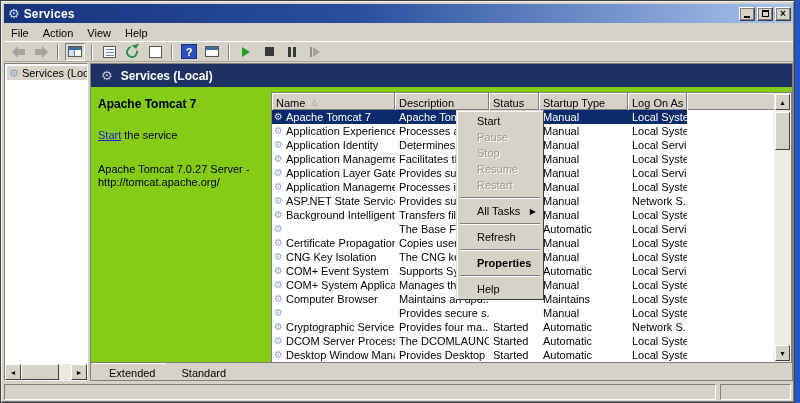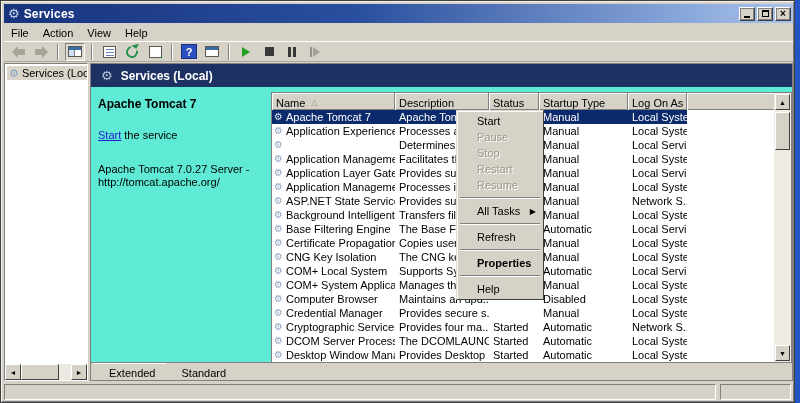--- a/index.html
+++ b/index.html
@@ -70,21 +70,21 @@
   .sbtn { width:16px; height:16px; background:#d6d2c8; border:1px solid; border-color:#fff #404040 #404040 #fff;
           font-size:7px; display:flex; align-items:center; justify-content:center; color:#000; }
   .sthumb { width:38px; height:16px; background:#d6d2c8; border:1px solid; border-color:#fff #404040 #404040 #fff; }
   .hscroll .sbtn.right { margin-left:auto; }
 
   
   .rightpanel { position:absolute; left:89px; top:62px; width:703px; height:318px; background:#fff; border:1px solid #808080; }
   .banner { position:absolute; left:0; top:0; width:100%; height:23px; background:#1d3263; color:#fff;
             display:flex; align-items:center; gap:8px; padding-left:10px; font-weight:bold; font-size:12px; }
   .banner .gear { color:#b9c6de; font-weight:normal; font-size:13px; }
-  .content { position:absolute; left:0; top:23px; width:100%; height:277px; background:#5eead4; }
+  .content { position:absolute; left:0; top:23px; width:100%; height:277px; background:#84cc16; }
 
   .infopanel { position:absolute; left:7px; top:10px; width:170px; }
   .info-title { font-weight:bold; font-size:12px; margin-bottom:18px; }
   .info-start { margin-bottom:22px; }
   .link { color:#2222cc; text-decoration:underline; cursor:pointer; }
   .info-desc div { line-height:13px; }
 
   
   .listview { position:absolute; left:180px; top:5px; width:521px; height:271px; border:1px solid #808080; background:#fff; }
   .lv-header { display:flex; height:17px; }
@@ -281,20 +281,21 @@
               </div>
               <div class="tcell" style="width: 94px;">Processes app...</div>
               <div class="tcell" style="width: 50px;"></div>
               <div class="tcell" style="width: 89px;">Manual</div>
               <div class="tcell" style="width: 59px;">Local System</div>
               <div class="tcell pad"></div>
             </div>
             <div class="trow">
               <div class="tcell name" style="width: 123px;">
                 <span class="gear">⚙</span>
+                <span>Application Identity</span>
               </div>
               <div class="tcell" style="width: 94px;">Determines an...</div>
               <div class="tcell" style="width: 50px;"></div>
               <div class="tcell" style="width: 89px;">Manual</div>
               <div class="tcell" style="width: 59px;">Local Service</div>
               <div class="tcell pad"></div>
             </div>
             <div class="trow">
               <div class="tcell name" style="width: 123px;">
                 <span class="gear">⚙</span>
@@ -346,21 +347,20 @@
               </div>
               <div class="tcell" style="width: 94px;">Transfers files...</div>
               <div class="tcell" style="width: 50px;"></div>
               <div class="tcell" style="width: 89px;">Manual</div>
               <div class="tcell" style="width: 59px;">Local System</div>
               <div class="tcell pad"></div>
             </div>
             <div class="trow">
               <div class="tcell name" style="width: 123px;">
                 <span class="gear">⚙</span>
-                <span>Base Filtering Engine</span>
               </div>
               <div class="tcell" style="width: 94px;">The Base Filte...</div>
               <div class="tcell" style="width: 50px;"></div>
               <div class="tcell" style="width: 89px;">Automatic</div>
               <div class="tcell" style="width: 59px;">Local Service</div>
               <div class="tcell pad"></div>
             </div>
             <div class="trow">
               <div class="tcell name" style="width: 123px;">
                 <span class="gear">⚙</span>
@@ -379,21 +379,21 @@
               </div>
               <div class="tcell" style="width: 94px;">The CNG key ...</div>
               <div class="tcell" style="width: 50px;"></div>
               <div class="tcell" style="width: 89px;">Manual</div>
               <div class="tcell" style="width: 59px;">Local System</div>
               <div class="tcell pad"></div>
             </div>
             <div class="trow">
               <div class="tcell name" style="width: 123px;">
                 <span class="gear">⚙</span>
-                <span>COM+ Local System</span>
+                <span>COM+ Event System</span>
               </div>
               <div class="tcell" style="width: 94px;">Supports Syst...</div>
               <div class="tcell" style="width: 50px;"></div>
               <div class="tcell" style="width: 89px;">Automatic</div>
               <div class="tcell" style="width: 59px;">Local Service</div>
               <div class="tcell pad"></div>
             </div>
             <div class="trow">
               <div class="tcell name" style="width: 123px;">
                 <span class="gear">⚙</span>
@@ -405,28 +405,27 @@
               <div class="tcell" style="width: 59px;">Local System</div>
               <div class="tcell pad"></div>
             </div>
             <div class="trow">
               <div class="tcell name" style="width: 123px;">
                 <span class="gear">⚙</span>
                 <span>Computer Browser</span>
               </div>
               <div class="tcell" style="width: 94px;">Maintains an upd...</div>
               <div class="tcell" style="width: 50px;"></div>
-              <div class="tcell" style="width: 89px;">Disabled</div>
-              <div class="tcell" style="width: 59px;">Local System</div>
-              <div class="tcell pad"></div>
-            </div>
-            <div class="trow">
-              <div class="tcell name" style="width: 123px;">
-                <span class="gear">⚙</span>
-                <span>Credential Manager</span>
+              <div class="tcell" style="width: 89px;">Maintains</div>
+              <div class="tcell" style="width: 59px;">Local System</div>
+              <div class="tcell pad"></div>
+            </div>
+            <div class="trow">
+              <div class="tcell name" style="width: 123px;">
+                <span class="gear">⚙</span>
               </div>
               <div class="tcell" style="width: 94px;">Provides secure s...</div>
               <div class="tcell" style="width: 50px;"></div>
               <div class="tcell" style="width: 89px;">Manual</div>
               <div class="tcell" style="width: 59px;">Local System</div>
               <div class="tcell pad"></div>
             </div>
             <div class="trow">
               <div class="tcell name" style="width: 123px;">
                 <span class="gear">⚙</span>
@@ -479,22 +478,22 @@
     <div class="spanel main"></div>
     <div class="spanel side"></div>
   </div>
 
 </div>
 
 <div class="ctxmenu" id="ctxmenu">
     <div class="citem">Start</div>
     <div class="citem disabled">Pause</div>
     <div class="citem disabled">Stop</div>
+    <div class="citem disabled">Resume</div>
     <div class="citem disabled">Restart</div>
-    <div class="citem disabled">Resume</div>
     <div class="csep"></div>
     <div class="citem">All Tasks<span class="sub">▶</span></div>
     <div class="csep"></div>
     <div class="citem">Refresh</div>
     <div class="csep"></div>
     <div class="citem bold">Properties</div>
     <div class="csep"></div>
     <div class="citem">Help</div>
   </div>
 

